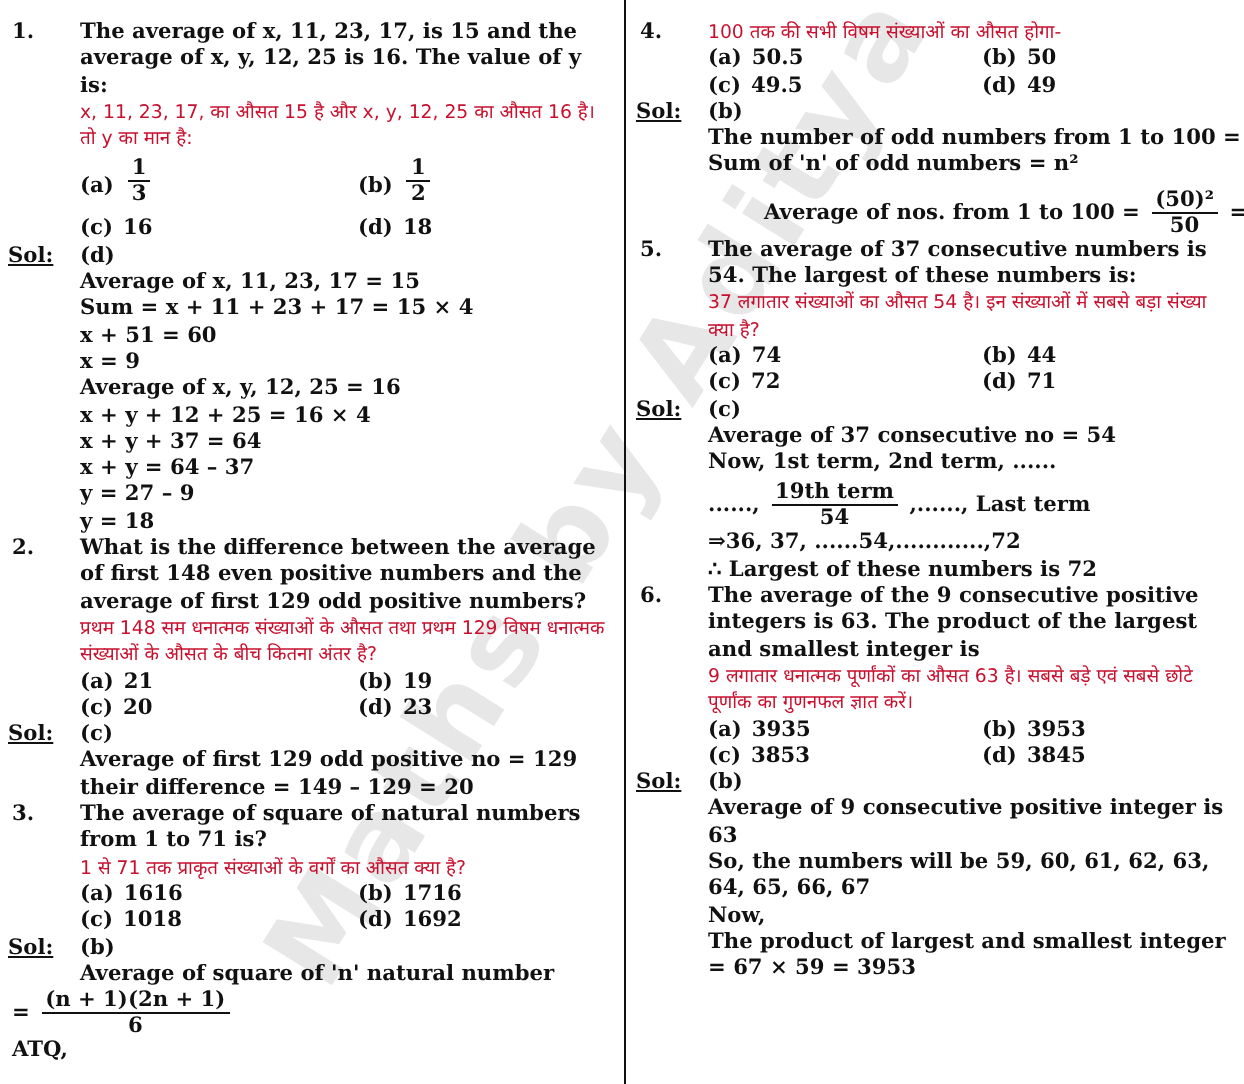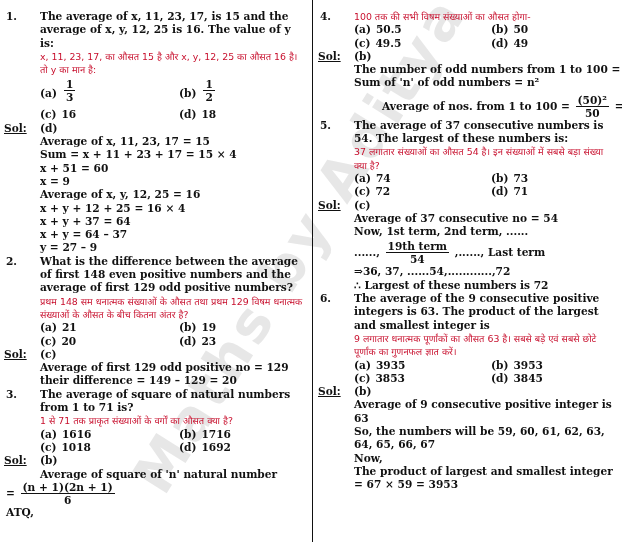--- a/index.html
+++ b/index.html
@@ -69,20 +69,21 @@
       <div>(d)</div>
       <div class="line">Average of x, 11, 23, 17 = 15</div>
       <div class="line">Sum = x + 11 + 23 + 17 = 15 × 4</div>
       <div class="line">x + 51 = 60</div>
       <div class="line">x = 9</div>
       <div class="line">Average of x, y, 12, 25 = 16</div>
       <div class="line">x + y + 12 + 25 = 16 × 4</div>
       <div class="line">x + y + 37 = 64</div>
       <div class="line">x + y = 64 – 37</div>
       <div class="line">y = 27 – 9</div>
+      <div class="line">y = 18</div>
     </div>
 
     <div class="q">
       <span class="qnum">2.</span>
       <div class="eng ml">What is the difference between the average of first 148 even positive numbers and the average of first 129 odd positive numbers?</div>
       <div class="hi ml">प्रथम 148 सम धनात्मक संख्याओं के औसत तथा प्रथम 129 विषम धनात्मक संख्याओं के औसत के बीच कितना अंतर है?</div>
       <div class="opts">
         <div class="opt">
             <span>(a)</span>
             <span>21</span>
@@ -189,21 +190,21 @@
       <span class="qnum">5.</span>
       <div class="eng ml">The average of 37 consecutive numbers is 54. The largest of these numbers is:</div>
       <div class="hi ml">37 लगातार संख्याओं का औसत 54 है। इन संख्याओं में सबसे बड़ा संख्या क्या है?</div>
       <div class="opts">
         <div class="opt">
             <span>(a)</span>
             <span>74</span>
           </div>
         <div class="opt">
             <span>(b)</span>
-            <span>73</span>
+            <span>44</span>
           </div>
         <div class="opt">
             <span>(c)</span>
             <span>72</span>
           </div>
         <div class="opt">
             <span>(d)</span>
             <span>71</span>
           </div>
       </div>

